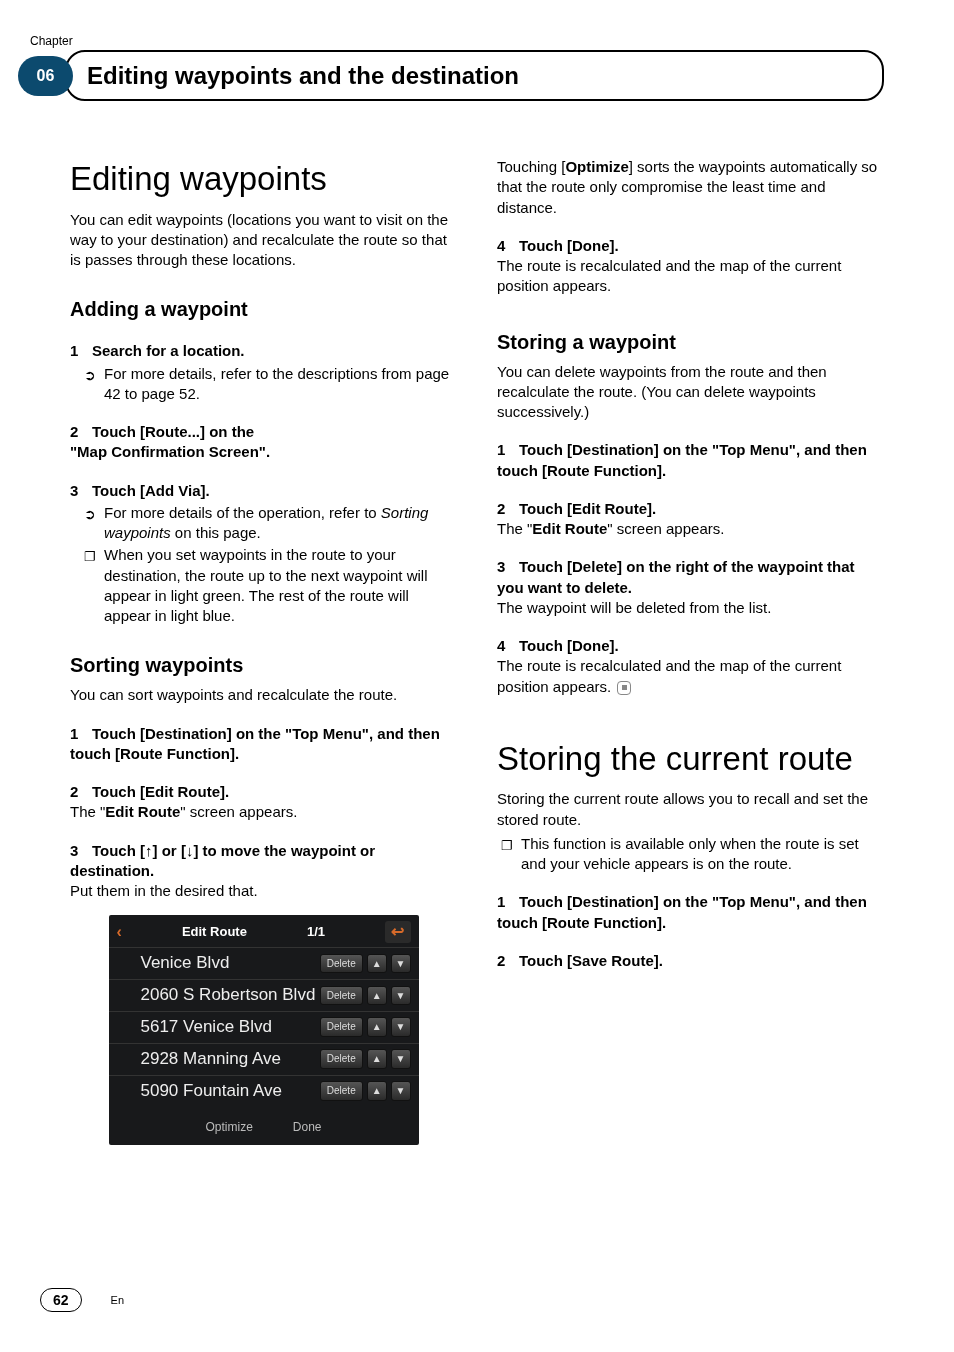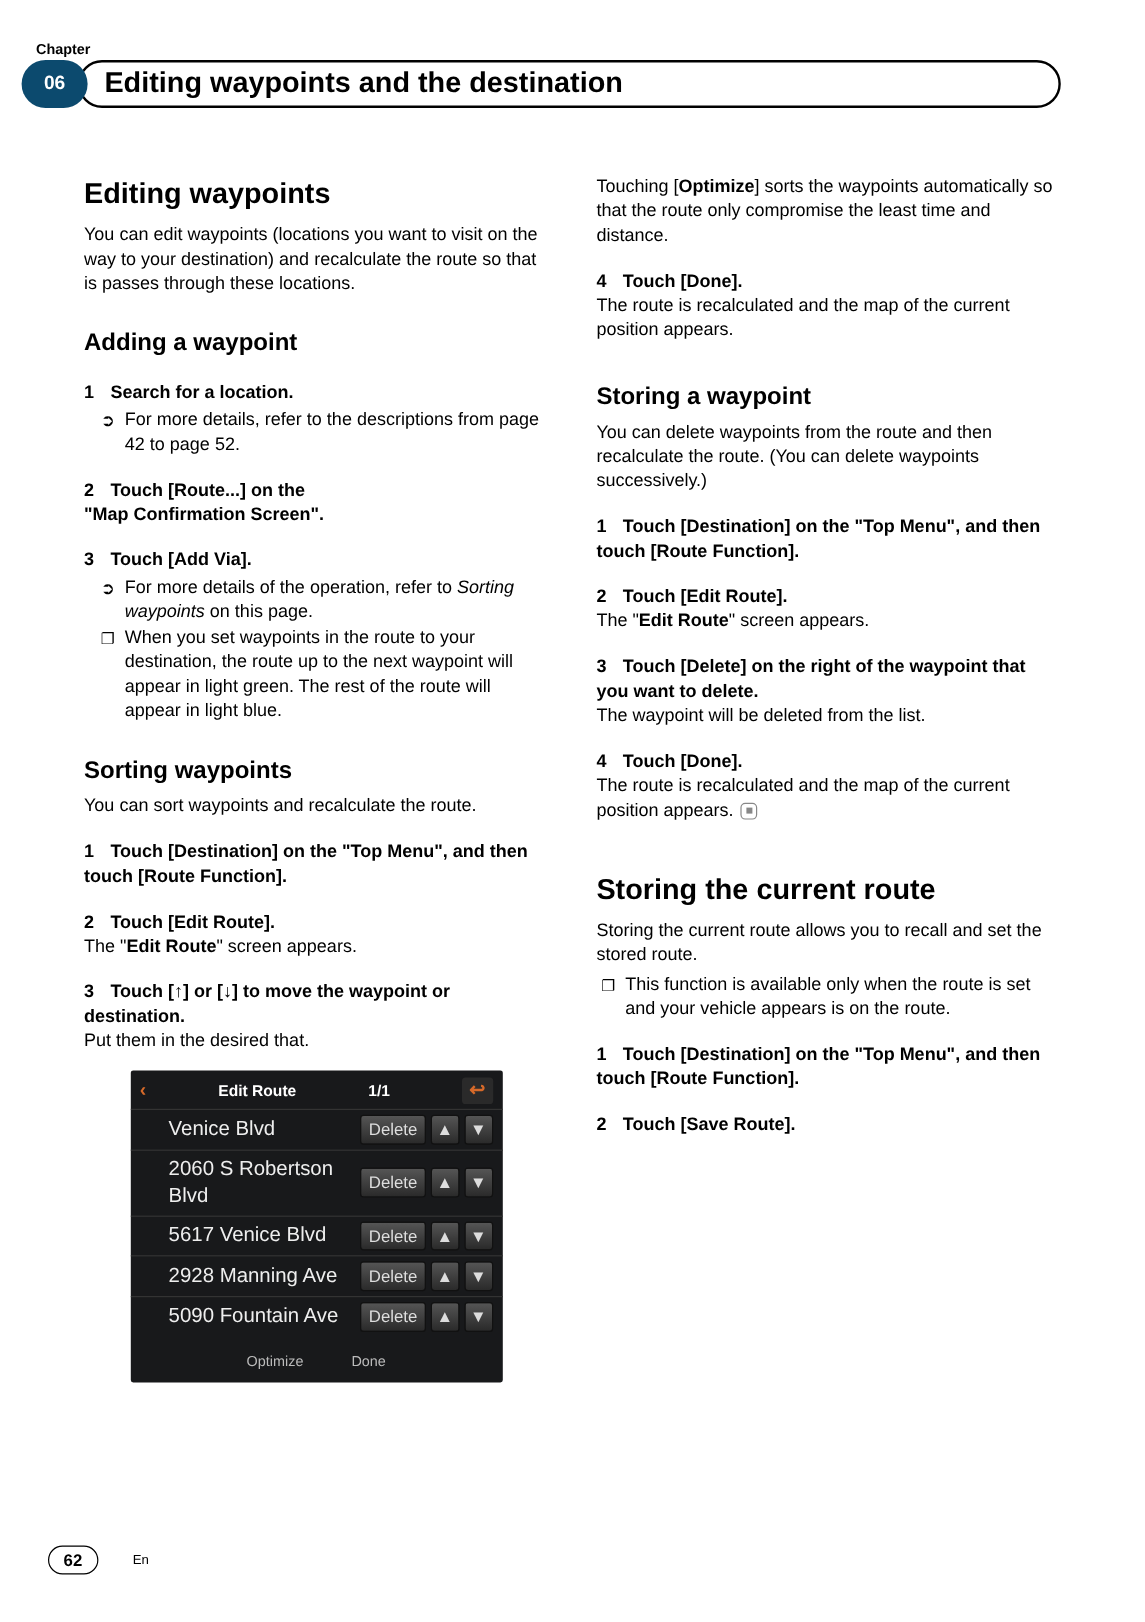--- a/index.html
+++ b/index.html
@@ -1,43 +1,43 @@
 <!DOCTYPE html>
 <html><head>
 <meta charset="utf-8">
 <style>
   * { box-sizing: border-box; margin: 0; padding: 0; }
   html, body { width: 954px; height: 1352px; background: #fff; font-family: Arial, Helvetica, sans-serif; color: #000; }
   .page { position: relative; width: 954px; height: 1352px; padding: 34px 70px 30px 70px; }
-  .chapter-label { font-size: 12px; font-weight: bold; margin-left: -40px; margin-bottom: 2px; }
+  .chapter-label { font-size: 12px; font-weight: normal; margin-left: -40px; margin-bottom: 2px; }
   .chapter-pill { background: #0c4a6e; color: #fff; font-weight: bold; font-size: 16px; height: 40px; width: 55px; border-radius: 20px; display: flex; align-items: center; justify-content: center; margin-right: 12px; }
   .title-bar-wrap { display: flex; align-items: center; }
   .pill-outer { position: relative; }
   .pill-outer .chapter-pill { position: relative; z-index: 2; }
-  .frame { flex:1; height:40px; border:2px solid #000; border-radius: 20px; display:flex; align-items:center; padding-left: 20px; margin-left:-20px;text-align:center; }
+  .frame { flex:1; height:51px; border:2px solid #000; border-radius: 20px; display:flex; align-items:center; padding-left: 20px; margin-left:-20px;text-align:center; }
   .title-text { font-size: 24px; font-weight: 900; }
   .columns { display: flex; gap: 40px; margin-top: 56px; }
   .col { flex: 1; font-size: 15px; line-height: 1.35; }
-  h1.section { font-size: 24px; font-weight: 700; margin-bottom: 8px; }
+  h1.section { font-size: 33px; font-weight: 400; margin-bottom: 8px; }
   h2.sub { font-size: 20px; font-weight: 900; margin-top: 26px; margin-bottom: 6px; }
   p.body { margin-bottom: 4px; }
   .step { font-weight: bold; margin-top: 18px; }
   .step .num { display:inline-block; width: 22px; }
   .indent { padding-left: 34px; position: relative; margin-top: 2px; }
   .indent .mk { position: absolute; left: 14px; top: 1px; }
   .arrow-mk::before { content: "➲"; font-size: 14px; }
   .box-mk::before { content: "❐"; font-size: 13px; }
   .italic { font-style: italic; }
   .screenshot { width: 310px; margin: 14px auto 0 auto; background: #18191b; border-radius: 2px; color: #ddd; font-size: 11px; padding: 0 0 10px 0; }
   .ss-head { display:flex; align-items:center; justify-content:space-between; padding: 6px 8px 4px 8px; font-weight:bold; color:#fff; font-size: 13px; }
   .ss-head .back { color:#d66a2a; font-size:16px; }
   .ss-head .ret { color:#d66a2a; font-size:16px; background:#2a2a2a; padding:0 6px; border-radius:3px; }
   .ss-row { display:flex; align-items:center; padding: 4px 8px; border-top:1px solid #333; }
   .ss-row .label { flex:1; color:#eee; padding-left: 24px; font-size: 17px; }
-  .ss-row .btn { background: linear-gradient(#555,#2a2a2a); border:1px solid #111; border-radius:3px; font-size:14px; color:#ddd; padding:2px 6px; margin-left:4px; min-width:38px; text-align:center; }
+  .ss-row .btn { background: linear-gradient(#555,#2a2a2a); border:1px solid #111; border-radius:3px; font-size:10px; color:#ddd; padding:2px 6px; margin-left:4px; min-width:38px; text-align:center; }
   .ss-row .arrbtn { min-width:18px; padding:2px 4px; }
   .ss-foot { display:flex; justify-content:center; gap:40px; padding-top:12px; font-size:12px; color:#bbb; }
   .footer { position: absolute; bottom: 40px; left: 40px; display:flex; align-items:center; gap:10px; }
   .pnum { border:1.5px solid #000; border-radius: 14px; padding: 3px 12px; font-weight:bold; font-size:14px; }
   .lang { font-size: 11px; font-weight: normal; padding-left: 19px; }
   .end-icon { display:inline-block; border:1.5px solid #888; border-radius:4px; width:14px; height:14px; vertical-align:middle; position:relative; margin-left:2px; }
   .end-icon::after { content:""; position:absolute; width:5px; height:5px; background:#888; top:3.5px; left:3.5px; }
   .arrow-up::before { content:"↑"; font-weight:bold; }
   .arrow-down::before { content:"↓"; font-weight:bold; }
   .quoted-bold { font-weight: normal; }

